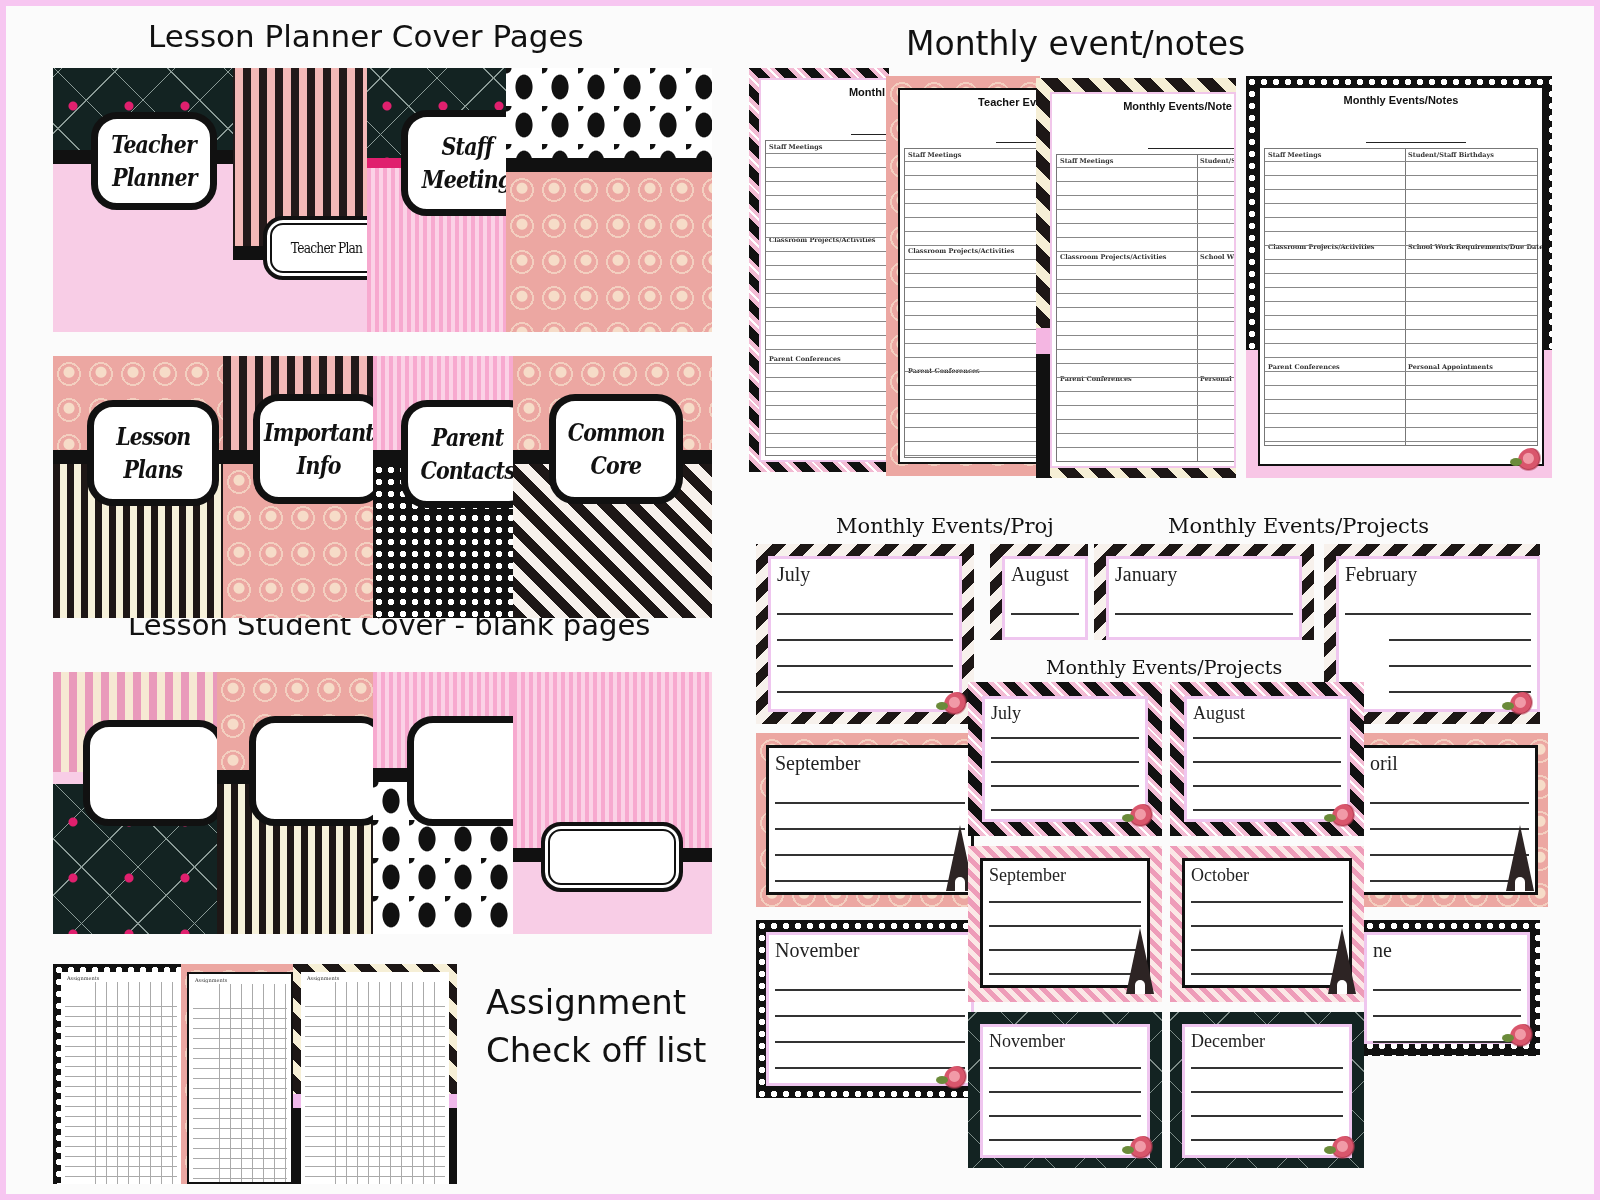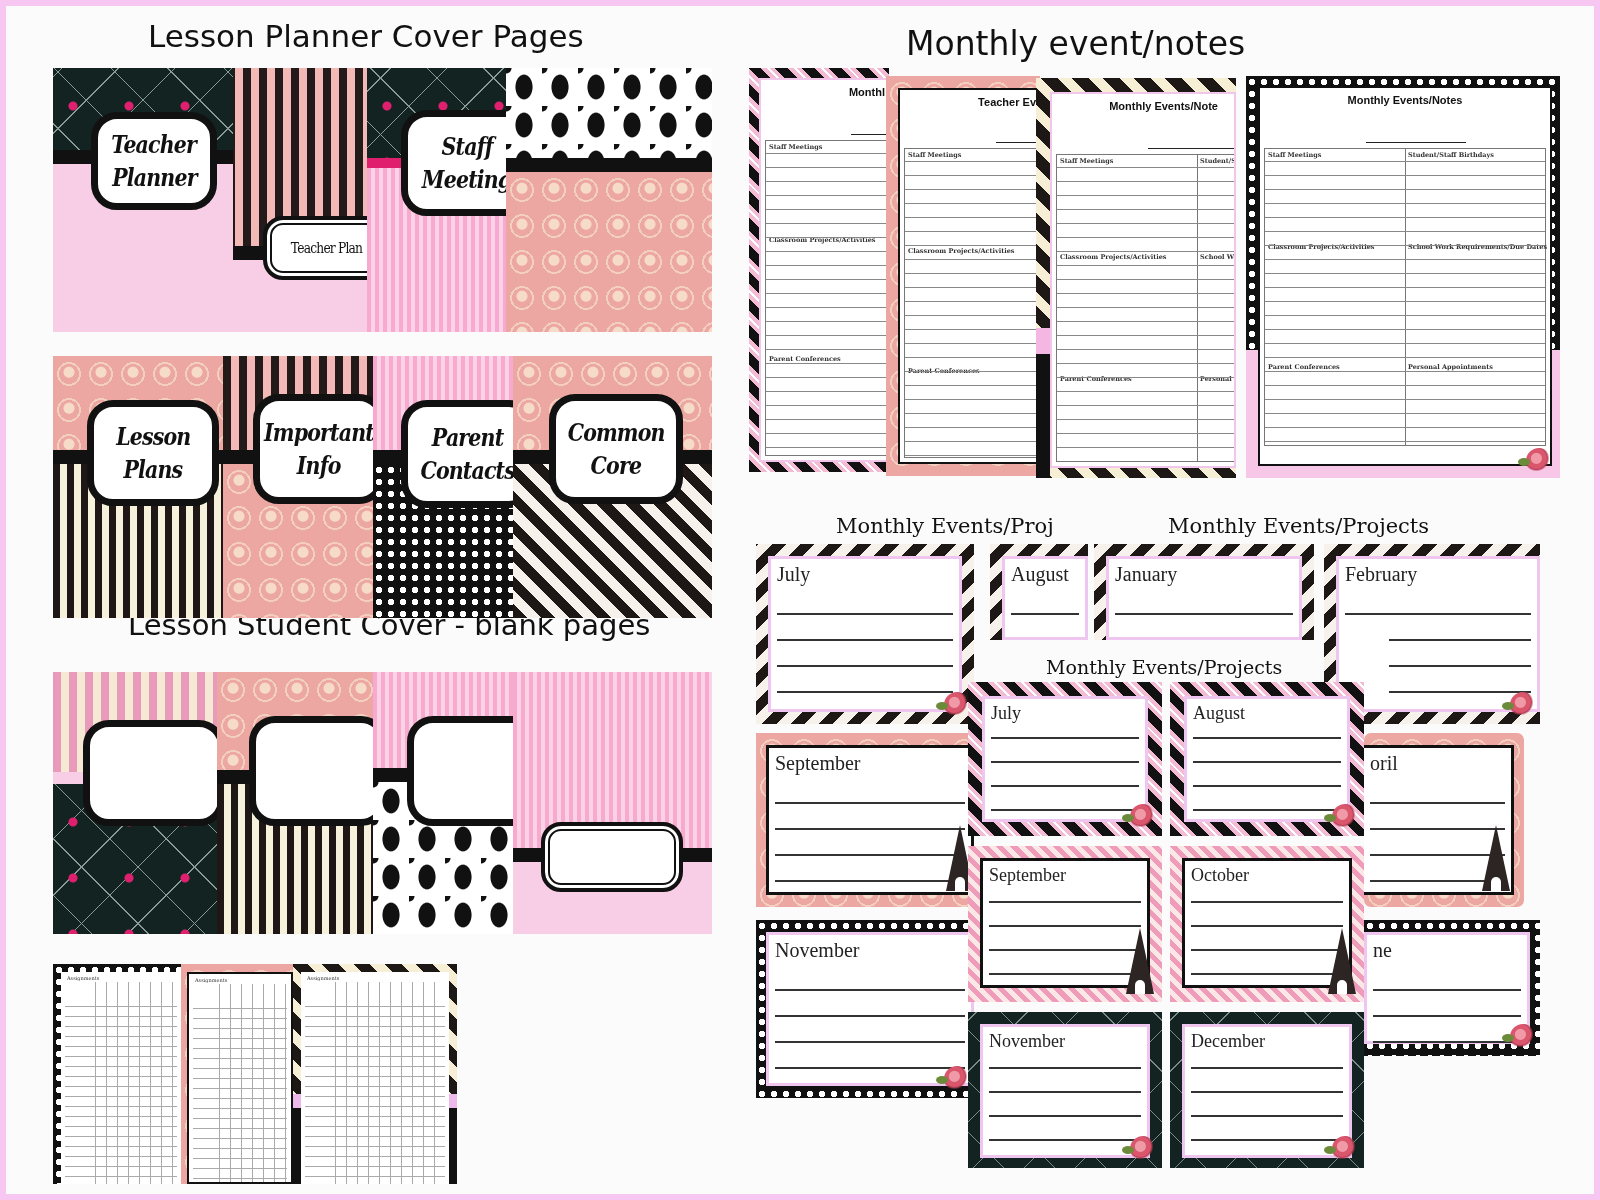--- a/index.html
+++ b/index.html
@@ -196,20 +196,24 @@
     <div class="abs" style="left:0;top:130px;width:8px;height:14px;background:#efb8ea;"></div>
     <div class="abs" style="left:0;top:144px;width:8px;bottom:0;background:#111;"></div>
     <div class="abs" style="right:0;top:130px;width:8px;height:14px;background:#efb8ea;"></div>
     <div class="abs" style="right:0;top:144px;width:8px;bottom:0;background:#111;"></div>
     <div class="paper2" style="left:8px;top:8px;right:8px;bottom:0;">
       <div class="hdr">Assignments</div>
       <div class="vlines" style="left:34px;right:4px;top:10px;bottom:0;"></div>
       <div class="hlines" style="top:34px;bottom:0;"></div>
     </div>
   </div>
+  <div class="title" style="left:480px;top:972px;font-size:34px;line-height:48px;">
+    <div>Assignment</div>
+    <div>Check off list</div>
+  </div>
 
   <div class="sheet p-pinkdiag" style="left:743px;top:62px;width:140px;height:404px;">
     <div class="paper" style="left:10px;top:10px;right:0;bottom:10px;border-color:#f1c6ea;">
       <h4 style="text-align:right;padding-right:2px;">Monthl</h4>
       <div class="uline" style="left:90px;right:0;top:54px;"></div>
       <div class="grid" style="left:4px;right:-2px;top:60px;bottom:4px;">
         <div class="sec" style="left:3px;top:2px;">Staff Meetings</div>
         <div class="sec" style="left:3px;top:95px;">Classroom Projects/Activities</div>
         <div class="sec" style="left:3px;top:214px;">Parent Conferences</div>
         <div class="hlines" style="left:0;right:0;top:12px;bottom:0;background:repeating-linear-gradient(180deg,#888 0 1px,transparent 1px 14px);"></div>
@@ -225,35 +229,35 @@
         <div class="sec" style="left:3px;top:98px;">Classroom Projects/Activities</div>
         <div class="sec" style="left:3px;top:218px;">Parent Conferences</div>
         <div class="hlines" style="left:0;right:0;top:12px;bottom:0;background:repeating-linear-gradient(180deg,#888 0 1px,transparent 1px 14px);"></div>
       </div>
     </div>
   </div>
   <div class="sheet p-creamdiag" style="left:1030px;top:72px;width:200px;height:400px;">
     <div class="abs" style="left:0;top:250px;width:14px;height:26px;background:#f4b6e2;"></div>
     <div class="abs" style="left:0;top:276px;width:14px;bottom:0;background:#111;"></div>
     <div class="paper" style="left:14px;top:14px;right:0;bottom:10px;border-color:#f1c6ea;">
-      <h4 style="text-align:right;padding-right:16px;">Monthly Events/Note</h4>
+      <h4 style="text-align:right;padding-right:2px;">Monthly Events/Note</h4>
       <div class="uline" style="left:96px;right:0;top:54px;"></div>
       <div class="grid" style="left:4px;right:-2px;top:60px;bottom:4px;">
         <div class="vcol" style="left:140px;"></div>
         <div class="sec" style="left:3px;top:2px;">Staff Meetings</div>
         <div class="sec" style="left:143px;top:2px;">Student/Staff B</div>
         <div class="sec" style="left:3px;top:98px;">Classroom Projects/Activities</div>
         <div class="sec" style="left:143px;top:98px;">School Work R</div>
         <div class="sec" style="left:3px;top:220px;">Parent Conferences</div>
         <div class="sec" style="left:143px;top:220px;">Personal Appo</div>
         <div class="hlines" style="left:0;right:0;top:12px;bottom:0;background:repeating-linear-gradient(180deg,#888 0 1px,transparent 1px 14px);"></div>
       </div>
     </div>
   </div>
-  <div class="sheet" style="left:1240px;top:70px;width:306px;height:402px;padding-left:8px;">
+  <div class="sheet" style="left:1240px;top:70px;width:306px;height:402px;">
     <div class="p-dots abs" style="left:0;top:0;right:0;height:274px;"></div>
     <div class="abs" style="left:0;top:274px;right:0;bottom:0;background:#f8c6e6;"></div>
     <div class="paper" style="left:12px;top:10px;right:8px;bottom:12px;">
       <h4>Monthly Events/Notes</h4>
       <div class="uline" style="left:106px;width:100px;top:54px;"></div>
       <div class="grid" style="left:4px;right:4px;top:60px;bottom:18px;">
         <div class="vcol" style="left:140px;"></div>
         <div class="sec" style="left:3px;top:2px;">Staff Meetings</div>
         <div class="sec" style="left:143px;top:2px;">Student/Staff Birthdays</div>
         <div class="sec" style="left:3px;top:94px;">Classroom Projects/Activities</div>
@@ -306,21 +310,21 @@
     <div class="inner blackbd" style="left:10px;top:12px;right:0;bottom:12px;">
       <div class="month">September</div>
       <div class="ln" style="top:54px;"></div>
         <div class="ln" style="top:80px;"></div>
         <div class="ln" style="top:106px;"></div>
         <div class="ln" style="top:132px;"></div>
     </div>
     <div class="tower" style="right:0;bottom:16px;"></div>
   </div>
 
-  <div class="card p-damask" style="left:1358px;top:727px;width:160px;height:174px;border-radius:7px;">
+  <div class="card p-damask" style="left:1358px;top:727px;width:184px;height:174px;">
     <div class="inner blackbd" style="left:0;top:12px;right:10px;bottom:12px;border-left:none;">
       <div class="month">oril</div>
       <div class="ln" style="top:54px;"></div>
         <div class="ln" style="top:80px;"></div>
         <div class="ln" style="top:106px;"></div>
         <div class="ln" style="top:132px;"></div>
     </div>
     <div class="tower" style="right:14px;bottom:16px;"></div>
   </div>
 

